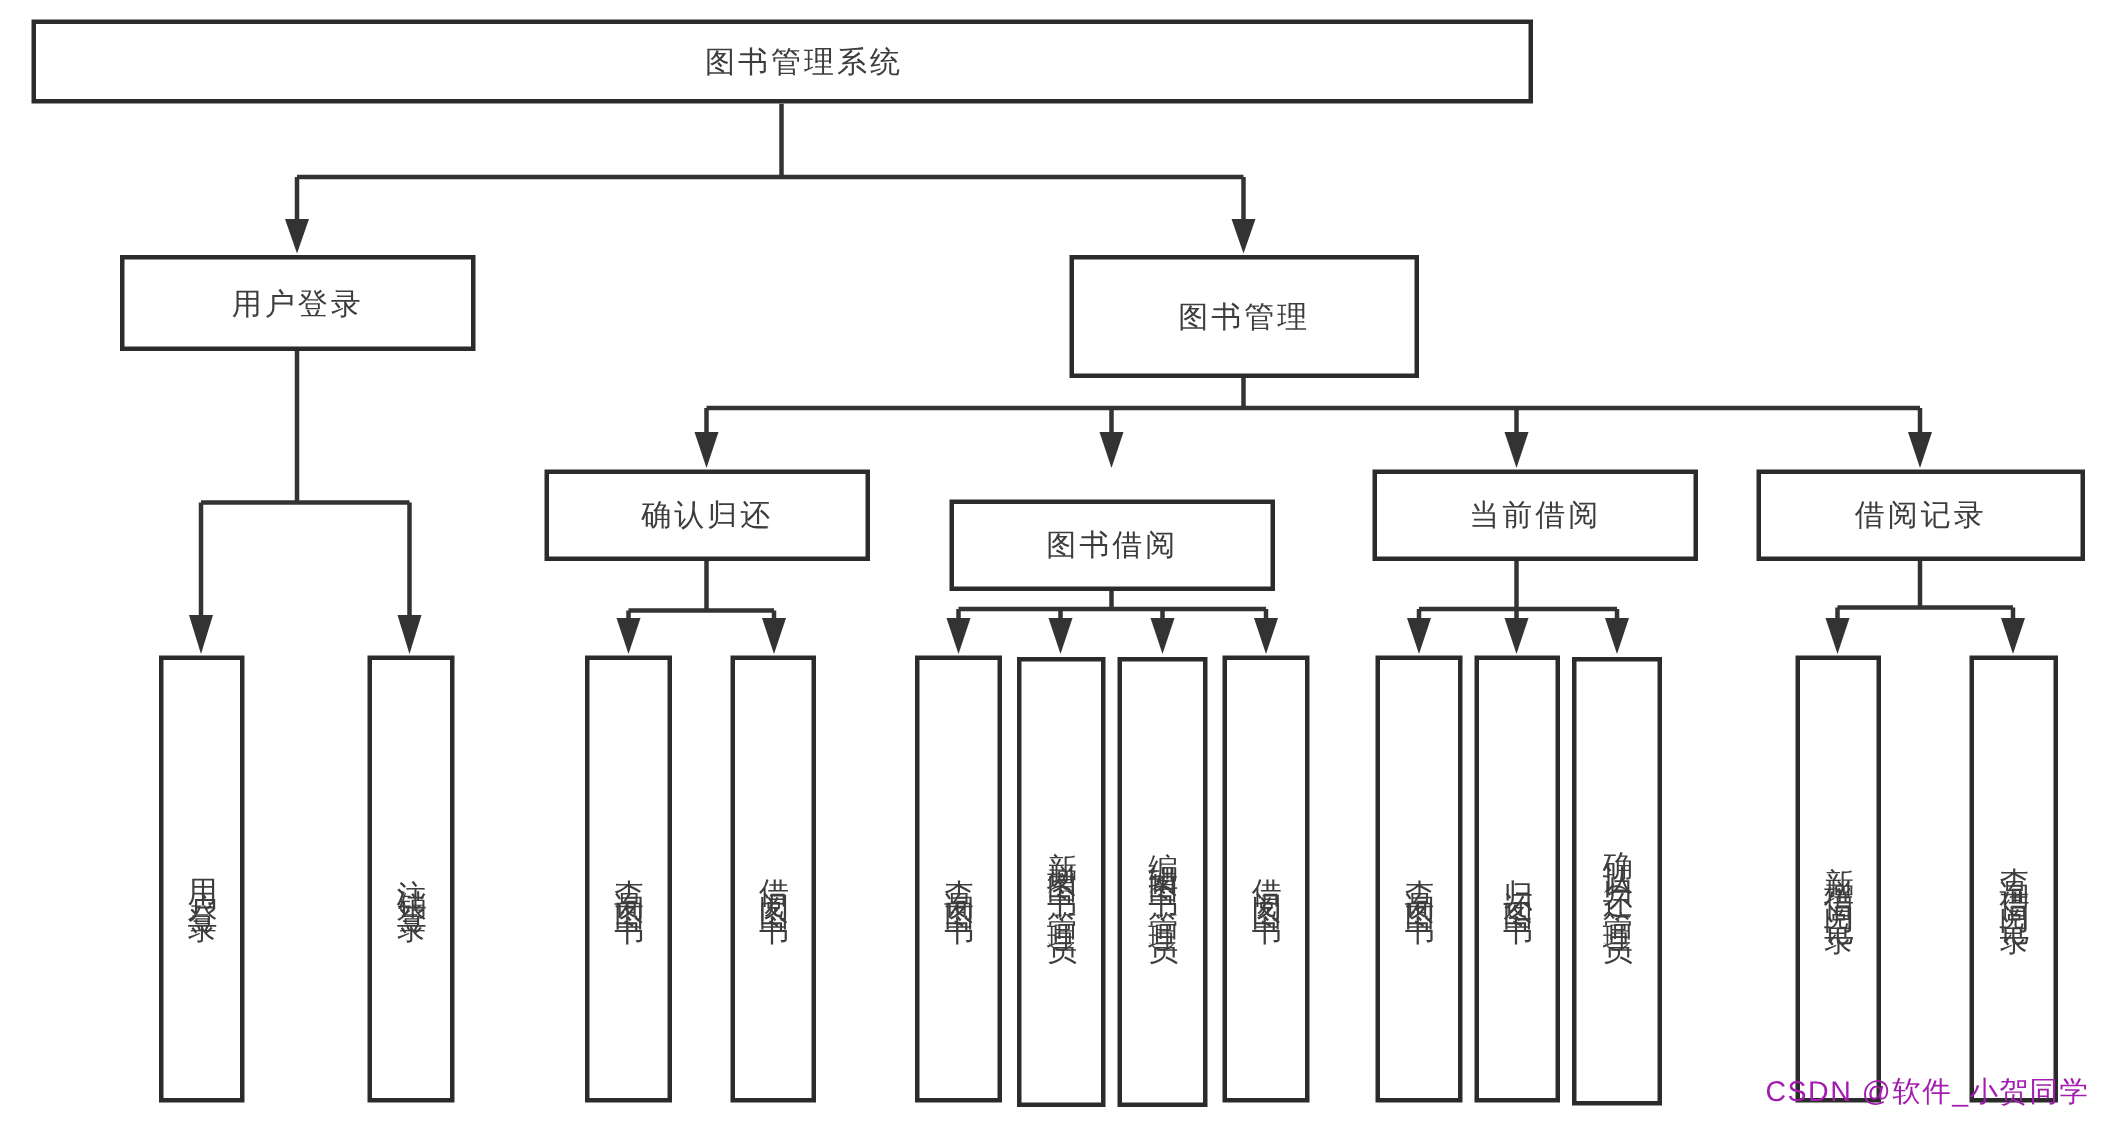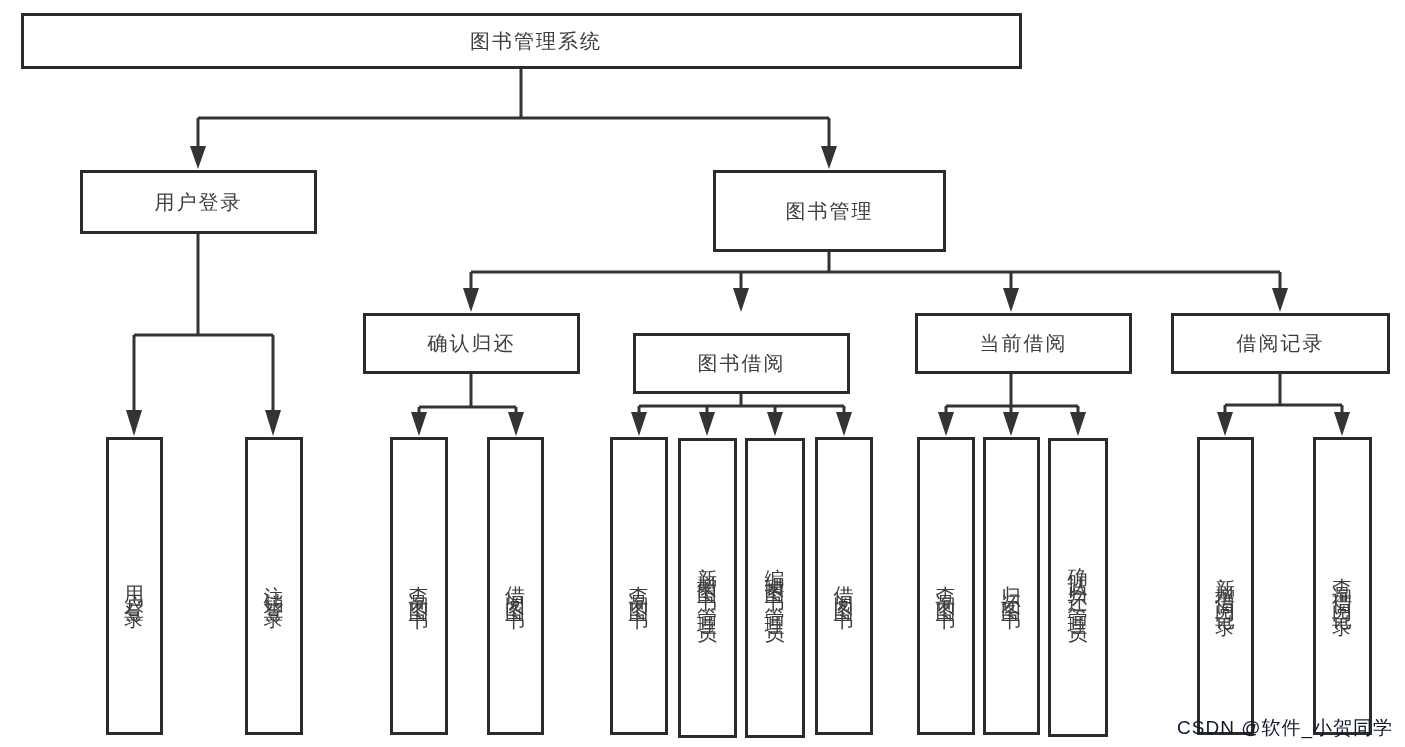--- a/index.html
+++ b/index.html
@@ -65,21 +65,21 @@
   .lf-query-cb       { left: 917px; }
   .lf-return-book    { left: 983px;  width: 57px; }
   .lf-confirm-return { left: 1048px; width: 60px; top: 438px; height: 299px; }
   .lf-add-record     { left: 1197px; width: 57px; }
   .lf-query-record   { left: 1313px; width: 59px; }
   .watermark {
     position: absolute;
     right: 12px;
     bottom: 6px;
     font-size: 19px;
-    color: #0f172a;
+    color: #a21caf;
     letter-spacing: 1px;
     white-space: nowrap;
   }
 </style>
 </head>
 <body>
 
 <div class="canvas">
 
   <svg class="wires" viewBox="0 0 1405 747">

